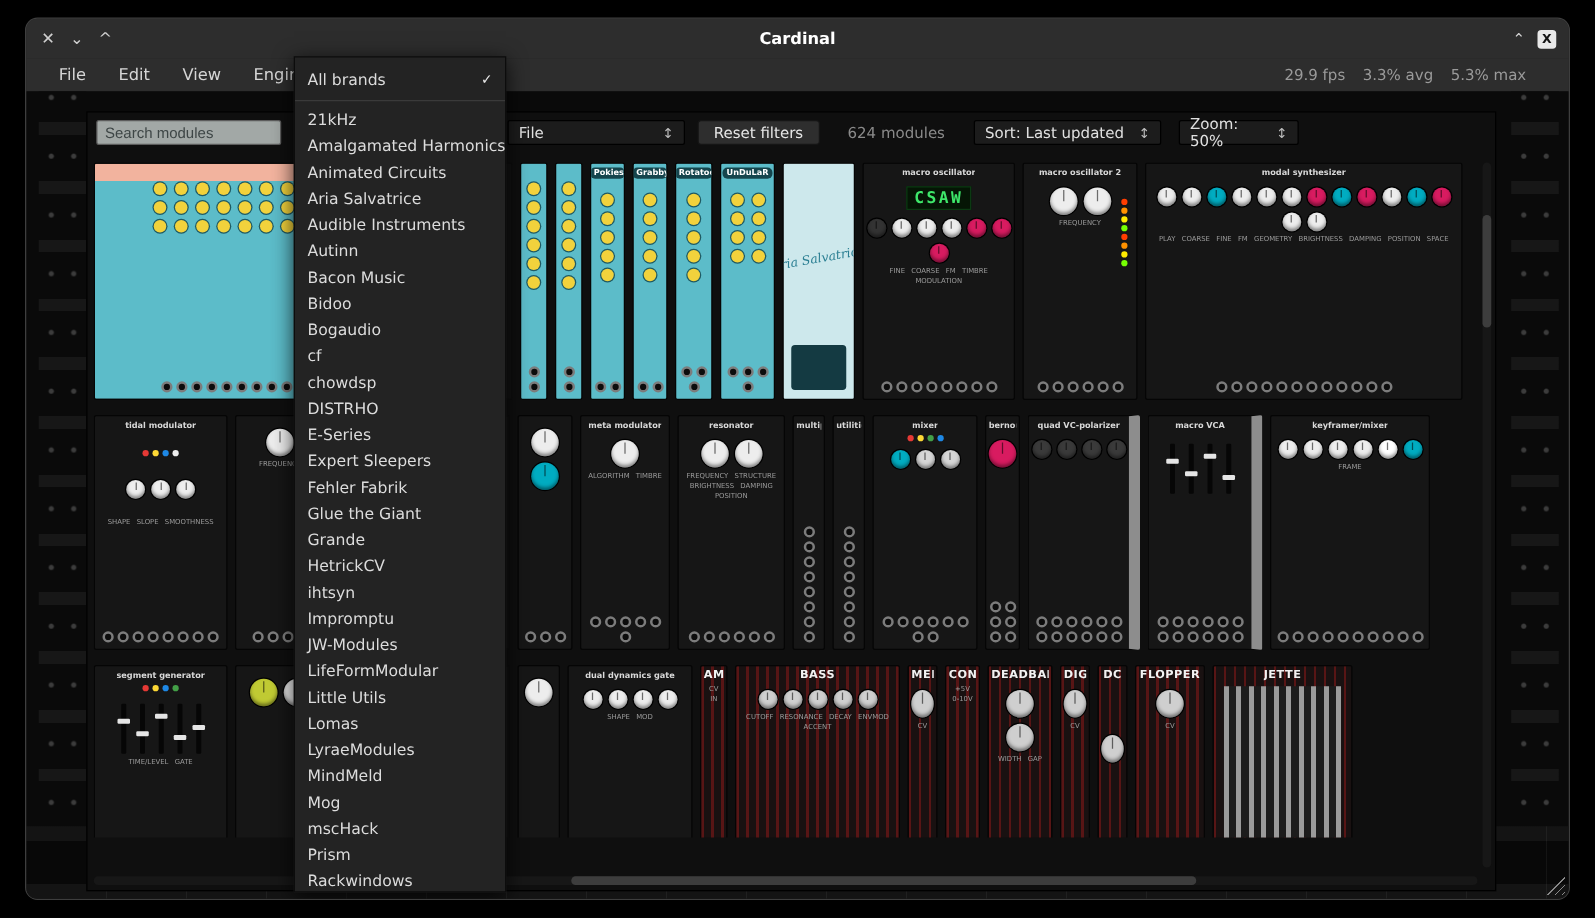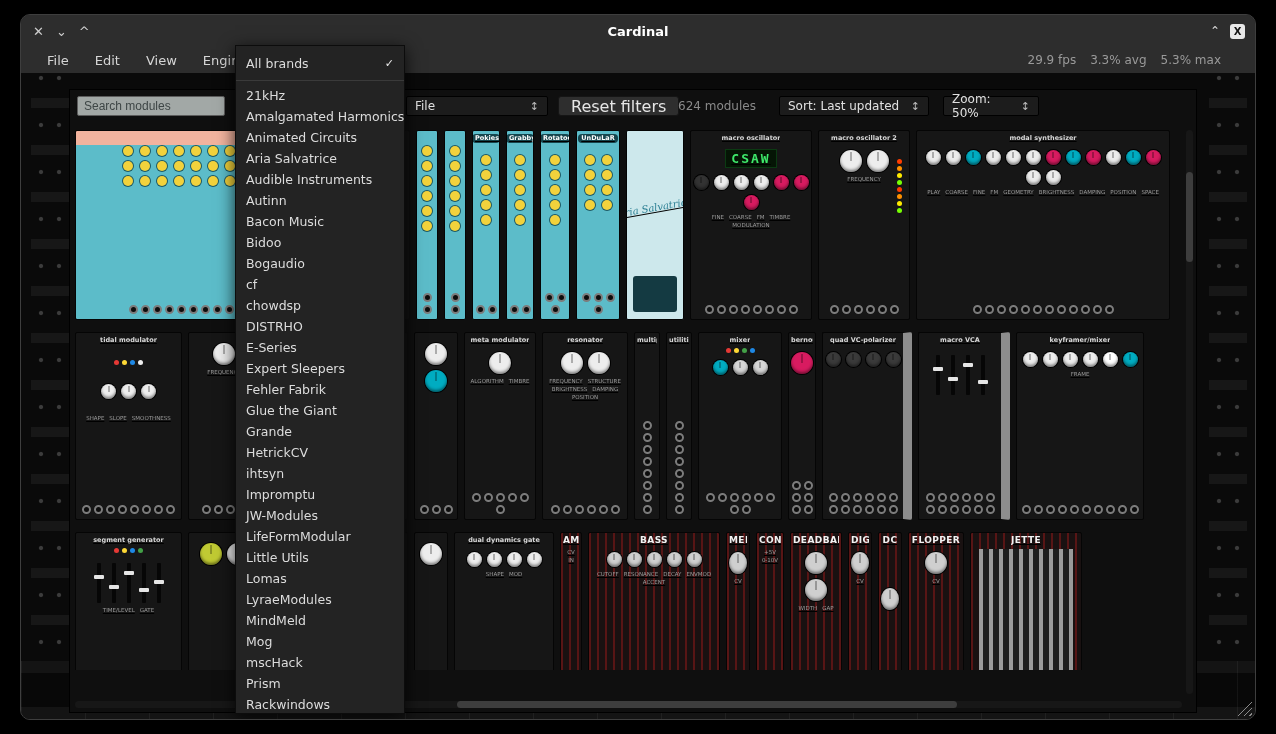--- a/index.html
+++ b/index.html
@@ -42,25 +42,25 @@
     border:1px solid #5c5c5c;border-radius:2px;color:#2e3434;font-size:12px;padding:0 6px;box-sizing:border-box;outline:none;}
   .search-input::placeholder{color:#3e4646;opacity:1;}
   .select{position:absolute;top:6px;height:20px;background:#1c1c1c;border:1px solid #000;border-radius:2px;
     color:#e0e0e0;font-size:12px;display:flex;align-items:center;justify-content:space-between;
     padding:0 8px;box-sizing:border-box;cursor:default;}
   .select .arrows{color:#bdbdbd;font-size:11px;margin-left:8px;}
   .select.tags{left:336px;width:142px;}
   .select.sort{left:709px;width:150px;}
   .select.zoom{left:873px;width:96px;}
   .reset-btn{position:absolute;left:488px;top:6px;height:20px;padding:0 12px;background:#2e2e2e;color:#e6e6e6;
-    font-size:16px;border:1px solid #151515;border-radius:3px;display:flex;align-items:center;box-sizing:border-box;}
+    font-size:12px;border:1px solid #151515;border-radius:3px;display:flex;align-items:center;box-sizing:border-box;}
   .count{position:absolute;left:608px;top:9px;color:#8a8a8a;font-size:12px;}
   
   .module-grid{position:absolute;left:5px;top:40px;right:14px;bottom:14px;display:flex;flex-direction:column;gap:12px;overflow:hidden;}
-  .mod-row{display:flex;gap:6px;height:190px;align-items:stretch;text-decoration:underline;}
+  .mod-row{display:flex;gap:6px;height:190px;align-items:stretch;}
   .row2{height:188px;}
   .row3{height:138px;overflow:hidden;}
   .row3 .module{height:190px;}
   .module{flex:0 0 auto;height:100%;background:#161616;border:1px solid #050505;border-radius:2px;
     box-sizing:border-box;display:flex;flex-direction:column;align-items:center;padding:3px 2px;
     position:relative;overflow:hidden;}
   .kind-hidden{background:#121212;border-color:#0e0e0e;}
   .kind-aria{background:#5cbcc9;}
   .kind-aria-wide{background:linear-gradient(180deg,#f2b39e 0 14px,#5cbcc9 14px);}
   .kind-sig{background:#cde8ec;}

